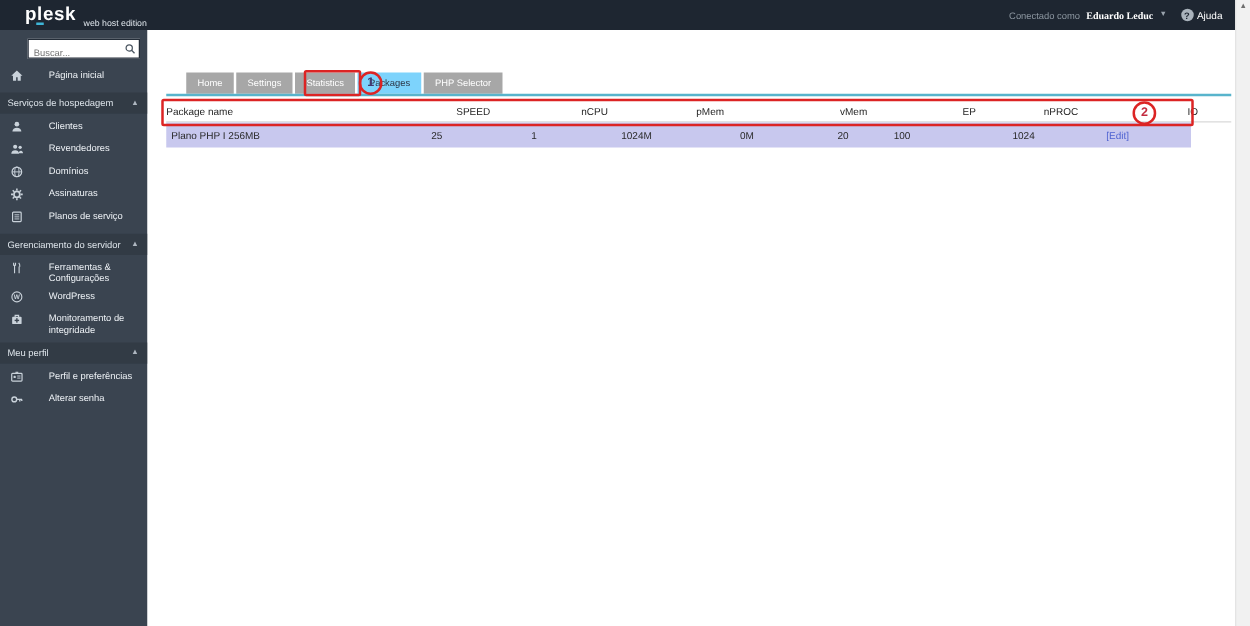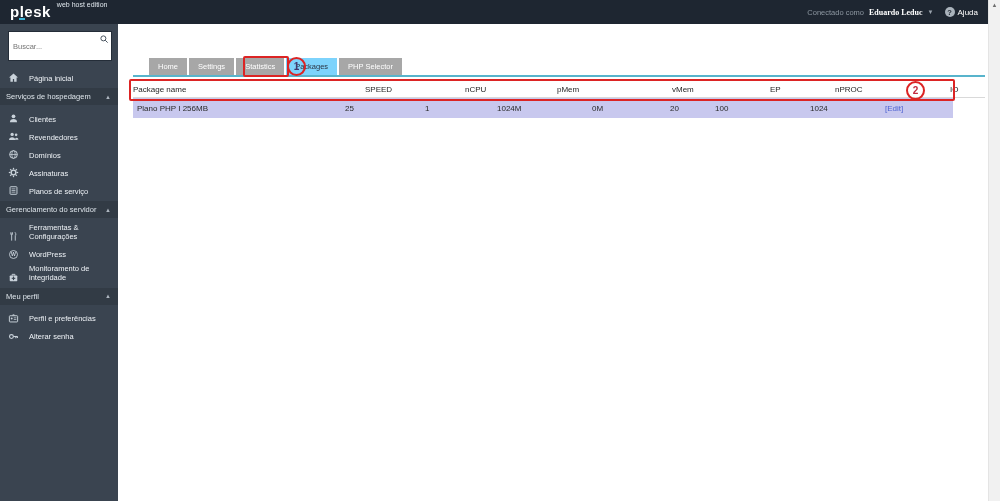--- a/index.html
+++ b/index.html
@@ -1,42 +1,42 @@
 <!DOCTYPE html>
 <html><head>
 <meta charset="utf-8">
 <style>
   * { margin:0; padding:0; box-sizing:border-box; }
   html,body { width:1000px; height:501px; font-family:"Liberation Sans","DejaVu Sans",sans-serif; background:#fff; overflow:hidden; }
   .page { position:relative; width:1000px; height:501px; }
 
   
   .topbar { position:absolute; left:0; top:0; width:988px; height:24px; background:#1e2631; display:flex; align-items:center; }
-  .logo-wrap { margin-left:10px; display:flex; align-items:flex-start; position:relative; cursor:pointer; }
+  .logo-wrap { margin-left:20px; display:flex; align-items:flex-end; position:relative; cursor:pointer; }
   .logo { color:#fff; font-size:15px; font-weight:bold; letter-spacing:.5px; line-height:22px; }
   .logo-underline { position:absolute; left:9px; bottom:3px; width:6px; height:2px; background:#3eb6d8; }
   .edition { color:#dfe6ec; font-size:7px; margin-left:6px; }
   .topbar-right { margin-left:auto; margin-right:10px; display:flex; align-items:center; gap:5px;justify-content:flex-end; }
   .connected { color:#8d97a1; font-size:7.5px; }
   .user-name { color:#fff; font-size:8px; font-weight:bold; cursor:pointer;font-family:Liberation Serif, serif; }
   .caret-down { color:#9aa3ad; font-size:6px; cursor:pointer; }
   .help { display:flex; align-items:center; gap:3px; margin-left:6px; cursor:pointer; }
   .help-badge { width:10px; height:10px; border-radius:50%; background:#aab3bc; color:#1e2631; font-size:7.5px; font-weight:bold; display:flex; align-items:center; justify-content:center; }
   .help-label { color:#fff; font-size:8px; }
 
   
   .scrollbar { position:absolute; right:0; top:0; width:12px; height:501px; background:#f1f1f1; border-left:1px solid #e4e4e4; }
   .scroll-arrow { font-size:6px; color:#6e6e6e; text-align:center; padding-top:2px; }
 
   
   .sidebar { position:absolute; left:0; top:24px; width:118px; height:477px; background:#3a4450; }
-  .search-wrap { position:relative; margin:7px 6px 6px 8px; height:30px; background:#fff; border:1px solid #242d38; }
+  .search-wrap { position:relative; margin:7px 6px 6px 22px; height:16px; background:#fff; border:1px solid #242d38; }
   .search-wrap input { width:100%; height:100%; border:none; outline:none; background:transparent; font-size:7.5px; padding:0 14px 0 4px; color:#333; font-family:inherit; }
   .search-icon { position:absolute; right:2px; top:1.5px; width:10px; height:10px; }
-  .s-item { display:flex; align-items:flex-end; gap:10px; padding:2px 4px 2px 8px; min-height:18px; color:#eef2f6; font-size:7.5px; cursor:pointer; line-height:1.25; }
+  .s-item { display:flex; align-items:flex-start; gap:20px; padding:2px 4px 2px 8px; min-height:18px; color:#eef2f6; font-size:7.5px; cursor:pointer; line-height:1.25; }
   .s-item.active { background:#b52126; }
   .s-icon { width:11px; height:11px; flex:0 0 11px; color:#c9d2da; display:flex; align-items:center; justify-content:center; }
   .s-icon svg { width:11px; height:11px; }
   .s-label { max-width:84px; }
   .s-section { display:flex; justify-content:space-between; align-items:center; background:#323b45; color:#dde4ea; font-size:7.5px; height:17px; padding:0 7px 0 6px; margin:3px 0; cursor:pointer; }
   .s-caret { font-size:6px; color:#aeb7c0; }
 
   
   .main { position:absolute; left:118px; top:24px; width:870px; height:477px; background:#fff; }
   .tabs { position:absolute; left:31px; top:34px; display:flex; }

